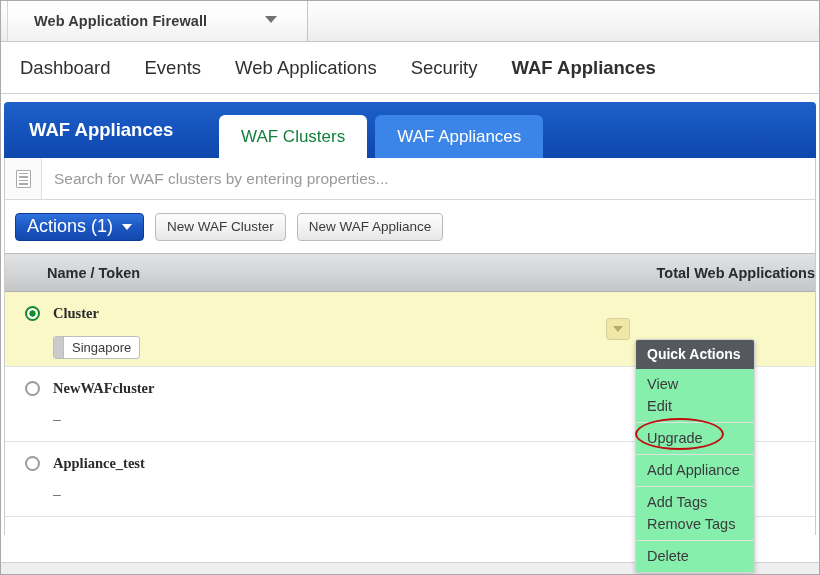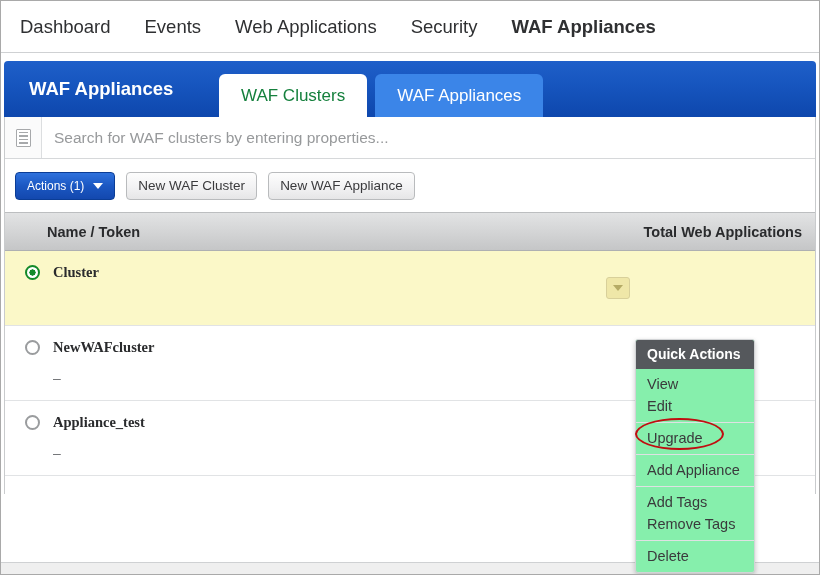--- a/index.html
+++ b/index.html
@@ -209,21 +209,21 @@
     display: flex;
     align-items: center;
     gap: 9px;
     height: 28px;
     padding: 0 11px;
     box-sizing: border-box;
     border: 1px solid #0b3d96;
     border-radius: 4px;
     background: linear-gradient(to bottom, #2f72dd 0%, #1b57c2 50%, #1348ae 100%);
     color: #ffffff;
-    font-size: 12px;
+    font-size: 18px;
     cursor: pointer;
   }
   #actions-caret {
     width: 0; height: 0;
     border-left: 5px solid transparent;
     border-right: 5px solid transparent;
     border-top: 6px solid #ffffff;
   }
   .plain-button {
     height: 28px;
@@ -247,21 +247,21 @@
     height: 39px;
     box-sizing: border-box;
     background: linear-gradient(to bottom, #e2e3e4 0%, #d4d5d6 50%, #c5c6c7 100%);
     border-top: 1px solid #bcbec0;
     border-bottom: 1px solid #aeb0b2;
     font-size: 14.5px;
     font-weight: bold;
     color: #2a2b2d;
   }
   #col-name { padding-left: 42px; flex: 1; }
-  #col-total { padding-right: 13px; }
+  #col-total { }
 
   .table-row {
     position: relative;
     box-sizing: border-box;
     border-bottom: 1px solid #e1e3e5;
     padding: 13px 0 13px 20px;
     background: #ffffff;
     height: 75px;
   }
   .table-row.selected { background: #fbf8c8; }
@@ -397,20 +397,26 @@
     height: 11px;
     background: #efefef;
     border-top: 1px solid #cfd1d3;
   }
 </style>
 </head>
 <body>
 
 <div id="app-window">
 
+  <div id="titlebar">
+    <div id="app-menu-tab">
+      <span id="app-title">Web Application Firewall</span>
+      <span id="app-menu-caret"></span>
+    </div>
+  </div>
 
   <div id="primary-nav">
     <div class="nav-item">Dashboard</div>
     <div class="nav-item">Events</div>
     <div class="nav-item">Web Applications</div>
     <div class="nav-item">Security</div>
     <div class="nav-item active">WAF Appliances</div>
   </div>
 
   <div id="nav-shadow-strip"></div>
@@ -449,20 +455,26 @@
     <div id="table-header">
       <div id="col-name">Name / Token</div>
       <div id="col-total">Total Web Applications</div>
     </div>
 
     <div class="table-row selected">
       <div class="row-top">
         <span class="radio checked"></span>
         <span class="row-name">Cluster</span>
       </div>
+      <div class="row-sub">
+        <span class="tag-chip">
+          <span class="cap"></span>
+          <span class="txt">Singapore</span>
+        </span>
+      </div>
       <div id="row-chevron"></div>
     </div>
 
     <div class="table-row">
       <div class="row-top">
         <span class="radio"></span>
         <span class="row-name">NewWAFcluster</span>
       </div>
       <div class="row-sub">–</div>
     </div>

